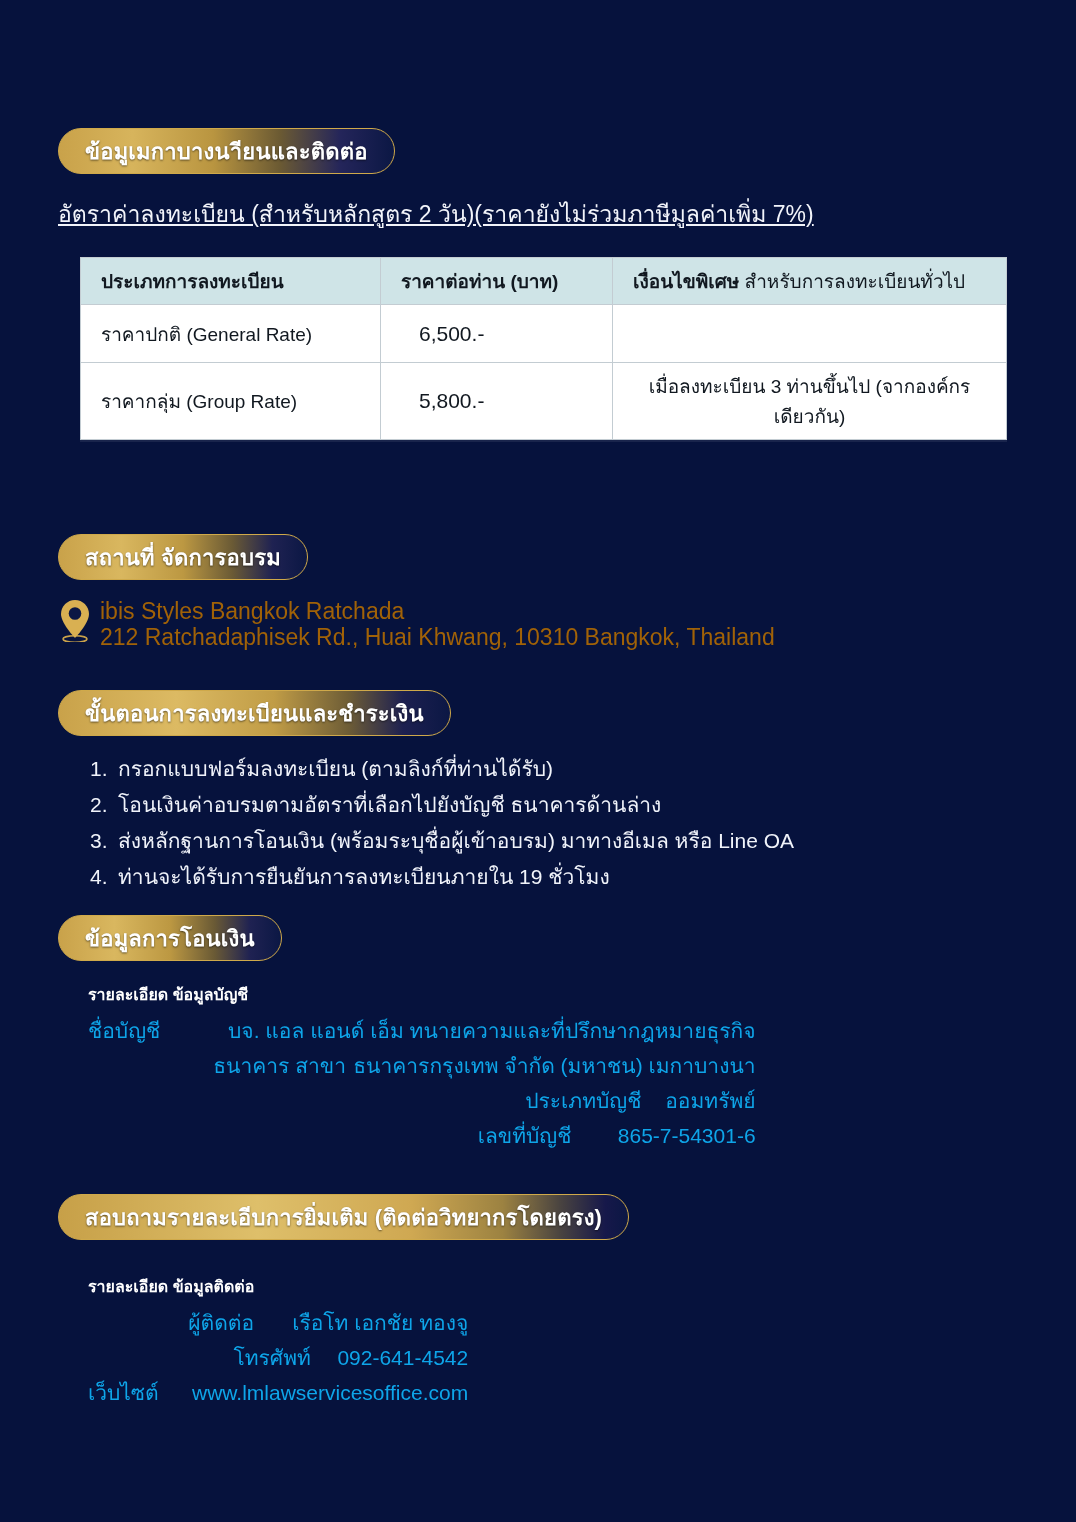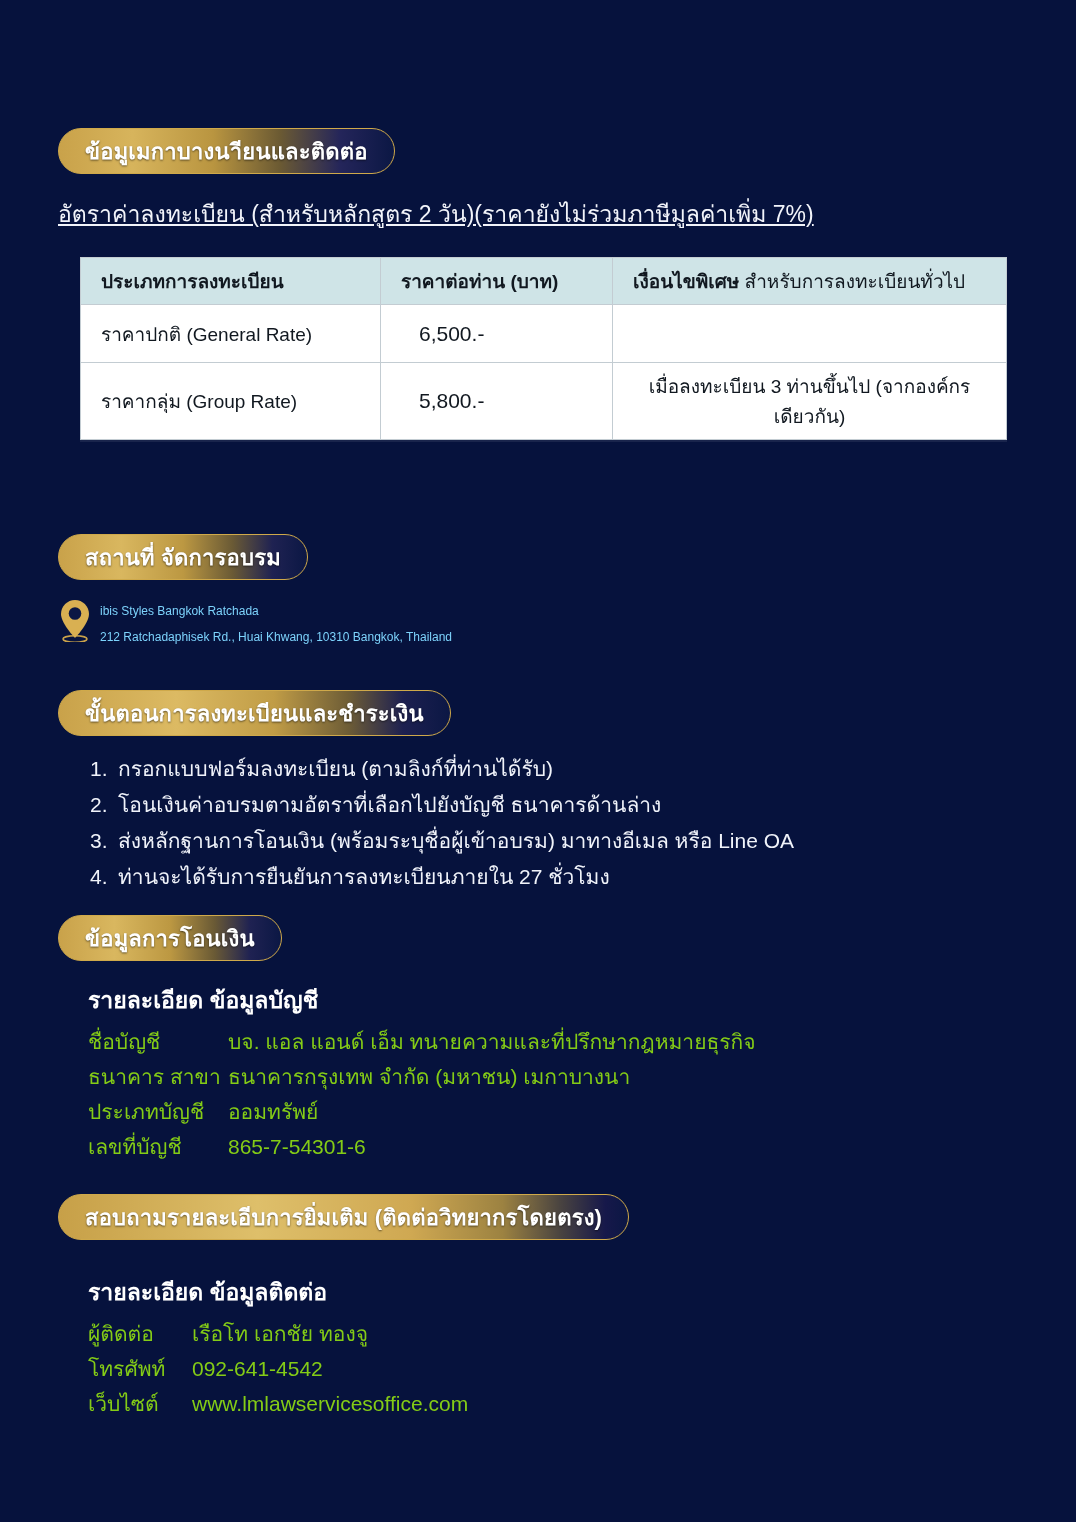--- a/index.html
+++ b/index.html
@@ -77,22 +77,22 @@
   .rate-table thead th .thin { font-weight:normal; }
   .rate-table tbody tr td { height:58px; }
   .rate-table tbody tr.odd  td { background:#ffffff; }
   .rate-table tbody tr.even td { background:#dcebec; }
   .rate-table td.price { font-size:21px; padding-left:38px; }
   .rate-table td.cond  { text-align:center; font-size:19px; }
 
   
   .venue-block { position:absolute; }
   .venue-line {
-    color:#7dd3fc;
-    font-size:12px;
+    color:#a16207;
+    font-size:23px;
     line-height:26px;
     white-space:nowrap;
   }
   .pin {
     position:absolute;
     width:34px; height:44px;
   }
 
   
   .steps { position:absolute; }
@@ -102,31 +102,32 @@
     font-size:21px;
     line-height:36px;
     white-space:nowrap;
   }
   .step .num { width:28px; flex:none; }
 
   
   .info { position:absolute; }
   .info .title {
     color:#ffffff;
-    font-size:23px;
+    font-size:16px;
     font-weight:bold;
     margin-bottom:6px;
     white-space:nowrap;
   }
   .kv {
     display:flex;
-    color:#84cc16;
+    color:#0ea5e9;
     font-size:21px;
     line-height:35px;
     white-space:nowrap;
+    justify-content:flex-end;
   }
   .kv .k { flex:none; }
   .kv .v { flex:none; }
 </style>
 </head>
 <body>
 
 <div class="page">
 
   <div class="badge short" style="left:58px; top:128px;">ข้อมูเมกาบางนาียนและติดต่อ</div>
@@ -184,21 +185,21 @@
     <div class="step">
       <span class="num">2.</span>
       <span>โอนเงินค่าอบรมตามอัตราที่เลือกไปยังบัญชี ธนาคารด้านล่าง</span>
     </div>
     <div class="step">
       <span class="num">3.</span>
       <span>ส่งหลักฐานการโอนเงิน (พร้อมระบุชื่อผู้เข้าอบรม) มาทางอีเมล หรือ Line OA</span>
     </div>
     <div class="step">
       <span class="num">4.</span>
-      <span>ท่านจะได้รับการยืนยันการลงทะเบียนภายใน 27 ชั่วโมง</span>
+      <span>ท่านจะได้รับการยืนยันการลงทะเบียนภายใน 19 ชั่วโมง</span>
     </div>
   </div>
 
   <div class="badge short2" style="left:58px; top:915px;">ข้อมูลการโอนเงิน</div>
 
   <div class="info" style="left:88px; top:982px;">
     <div class="title">รายละเอียด ข้อมูลบัญชี</div>
     <div class="kv">
       <span class="k" style="width:140px">ชื่อบัญชี</span>
       <span class="v">บจ. แอล แอนด์ เอ็ม ทนายความและที่ปรึกษากฎหมายธุรกิจ</span>

